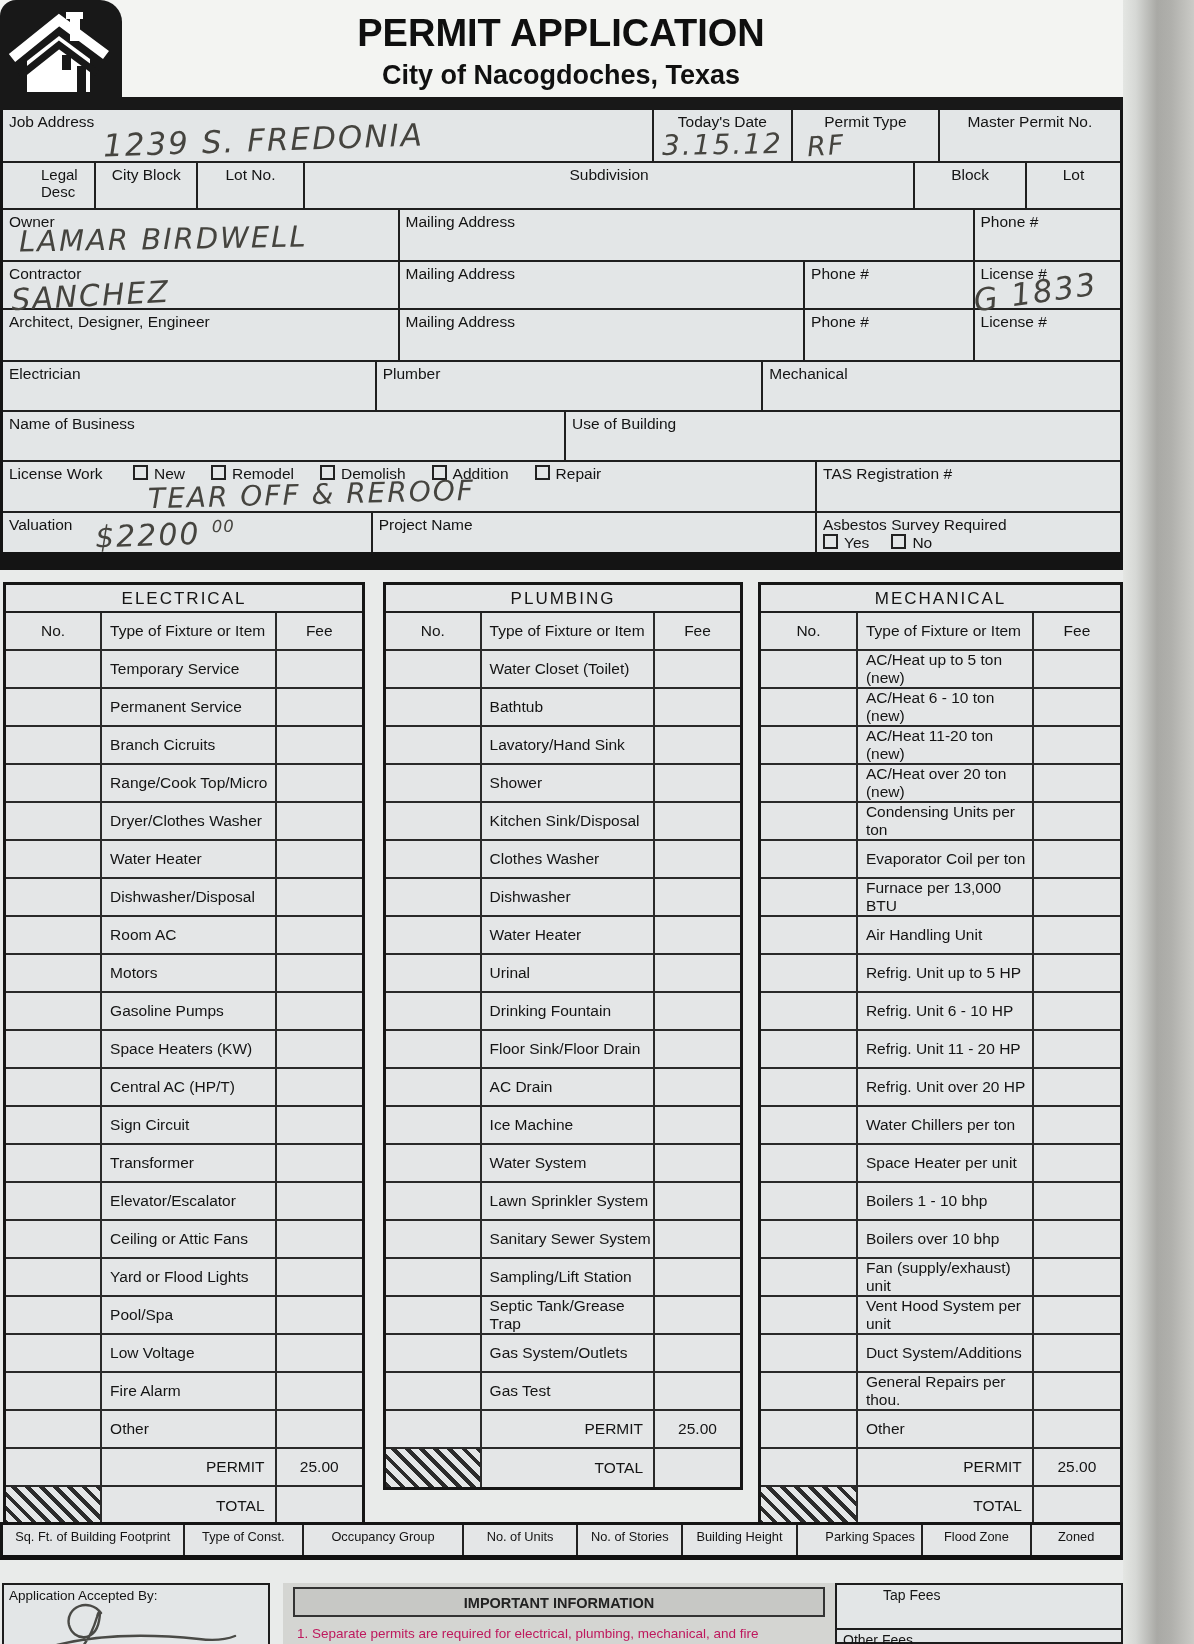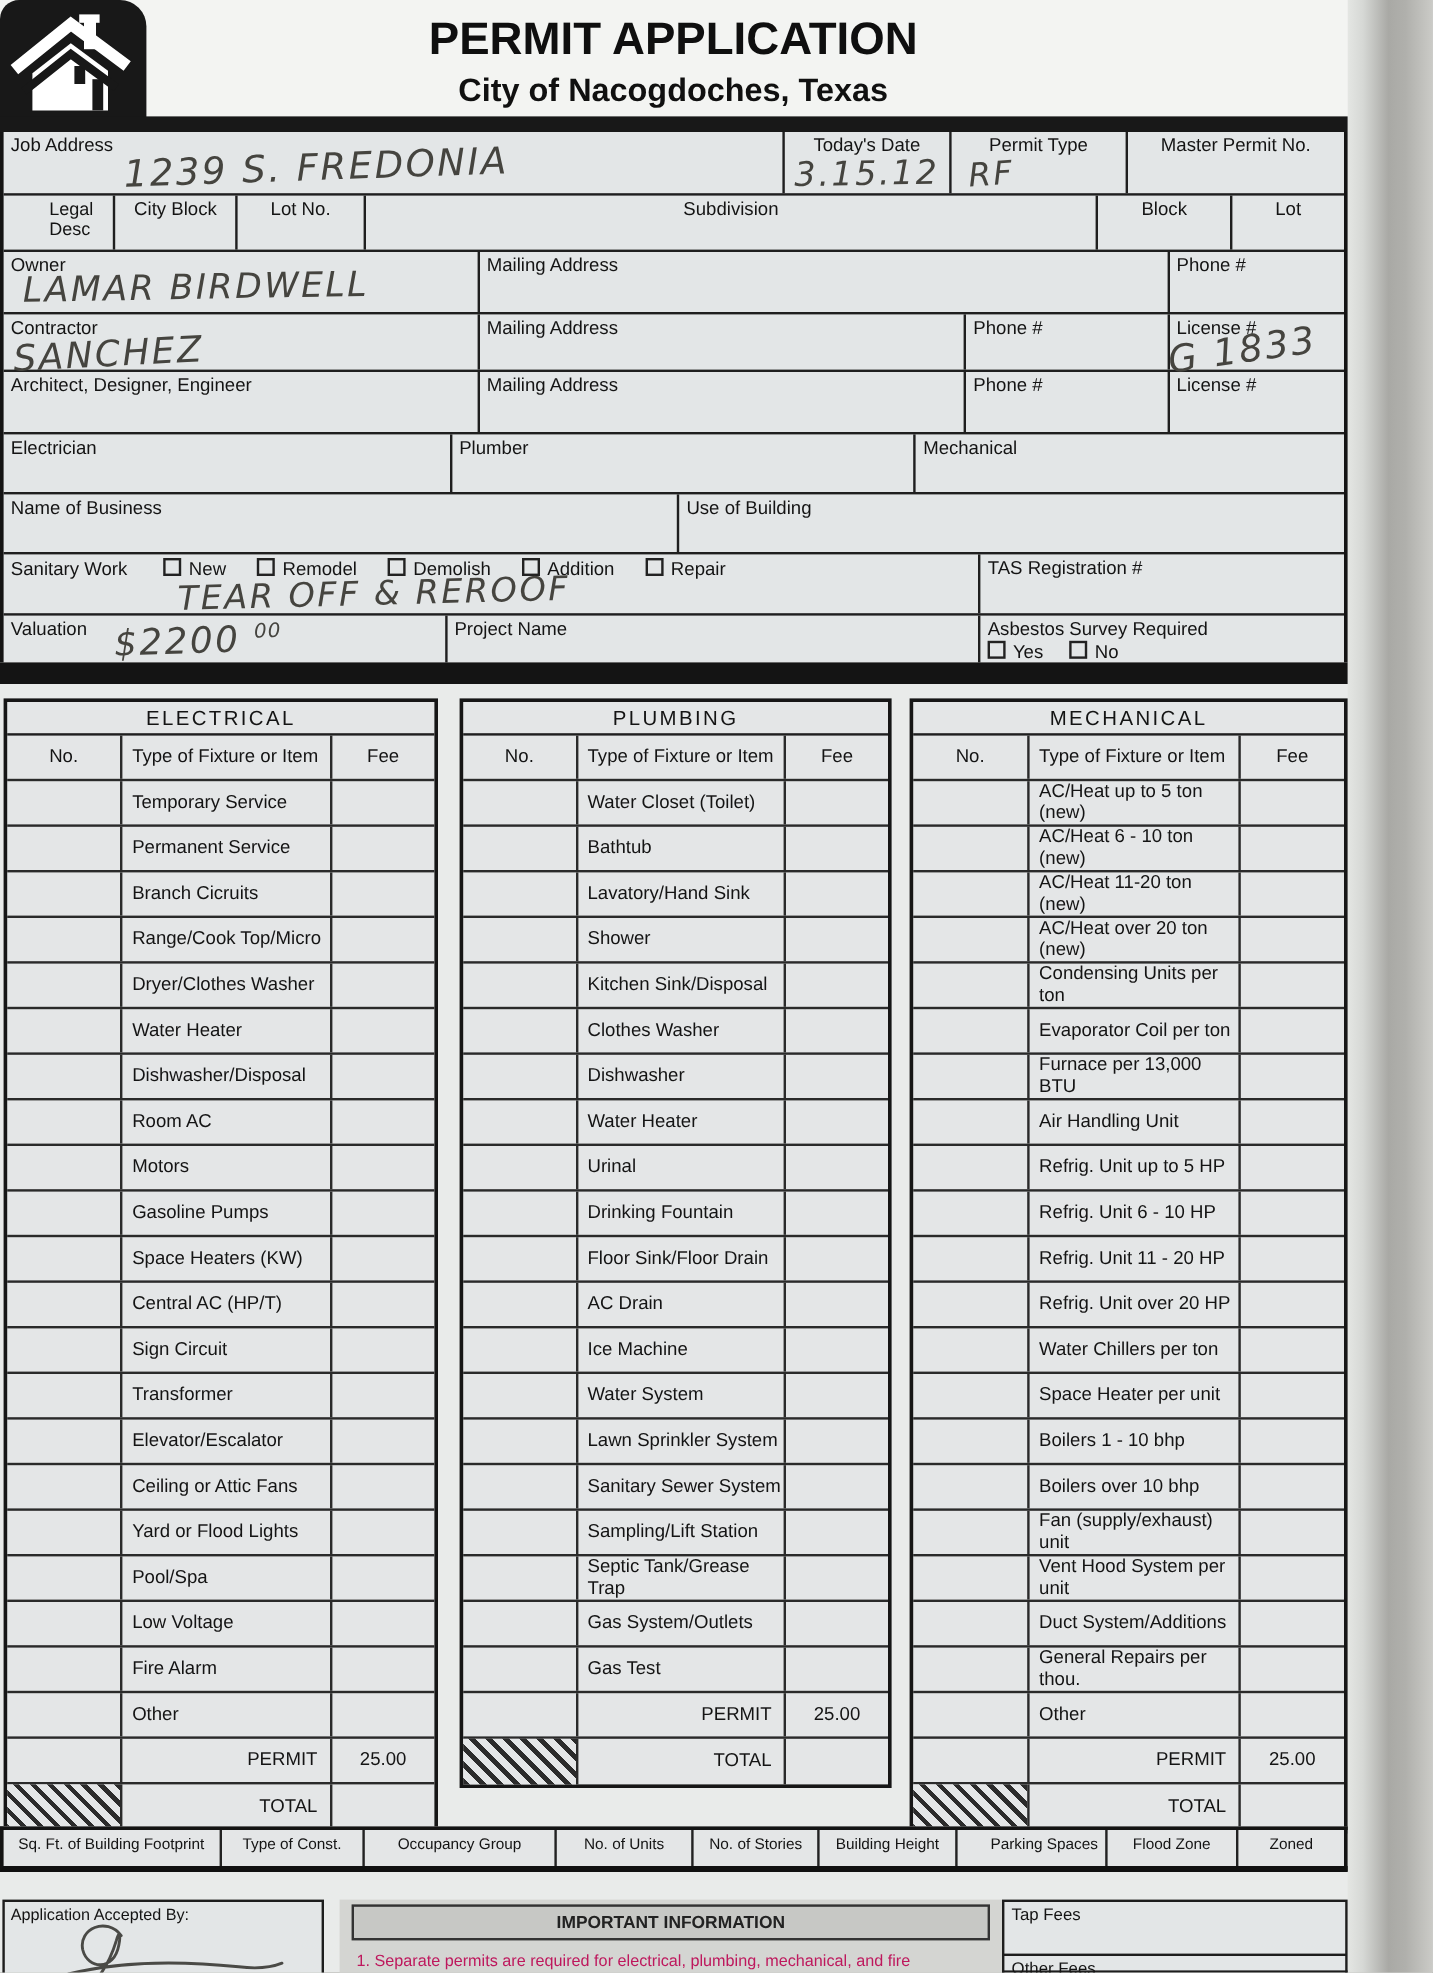--- a/index.html
+++ b/index.html
@@ -54,21 +54,21 @@
       padding-top:4px;}
   .footc:last-child{border-right:none;}
   
   .bbox{position:absolute;top:1583px;background:#e3e6e7;border:2.5px solid #1d1d1d;box-sizing:border-box;}
   #accepted-box{left:2px;width:268px;height:75px;}
   #accepted-box .blbl{font-size:13.5px;padding:3px 5px;}
   #info-box{left:283px;width:552px;height:75px;background:#d4d5d2;border:none;}
   #info-title{margin:4px 10px 0 10px;height:30px;background:#c7c8c5;border:2px solid #333;
      box-sizing:border-box;text-align:center;font-weight:bold;font-size:14.5px;padding-top:6px;color:#222;}
   #info-note{font-size:13.5px;color:#be185d;padding:9px 6px 0 14px;}
-  #tap-box{left:835px;width:288px;height:47px;}
+  #tap-box{left:835px;width:288px;height:47px;padding-left:40px;}
   #tap-box .blbl,#other-box .blbl{font-size:14px;padding:2px 6px;}
   #other-box{left:835px;top:1630px;position:absolute;width:288px;height:14px;background:#e3e6e7;
      border:2.5px solid #1d1d1d;border-top:none;box-sizing:border-box;}
   sup.cents{font-size:0.55em;letter-spacing:1px;}
 </style>
 </head>
 <body>
 
 <div id="page">
   <div id="scan-right"></div>
@@ -193,21 +193,21 @@
       <div class="fc" style="width:565px">
         <span>Name of Business</span>
       </div>
       <div class="fc" style="width:556px">
         <span>Use of Building</span>
       </div>
     </div>
 
     <div class="frow" style="height:51px">
       <div class="fc" style="width:817px">
-        <span>Sanitary Work</span>
+        <span>License Work</span>
         <span id="dw-opts" style="margin-left:26px;"><span class="cbi" style="margin-right: 26px;"><span class="cb"></span><span>New</span></span><span class="cbi" style="margin-right: 26px;"><span class="cb"></span><span>Remodel</span></span><span class="cbi" style="margin-right: 26px;"><span class="cb"></span><span>Demolish</span></span><span class="cbi" style="margin-right: 26px;"><span class="cb"></span><span>Addition</span></span><span class="cbi" style="margin-right: 26px;"><span class="cb"></span><span>Repair</span></span></span>
         <span class="hw" style="left:145px;top:16px;font-size:28px;transform:rotate(-1.5deg);">TEAR OFF &amp; REROOF</span>
       </div>
       <div class="fc" style="width:304px">
         <span>TAS Registration #</span>
       </div>
     </div>
 
     <div class="frow" style="height:39px;border-bottom:none;">
       <div class="fc" style="width:371px">

